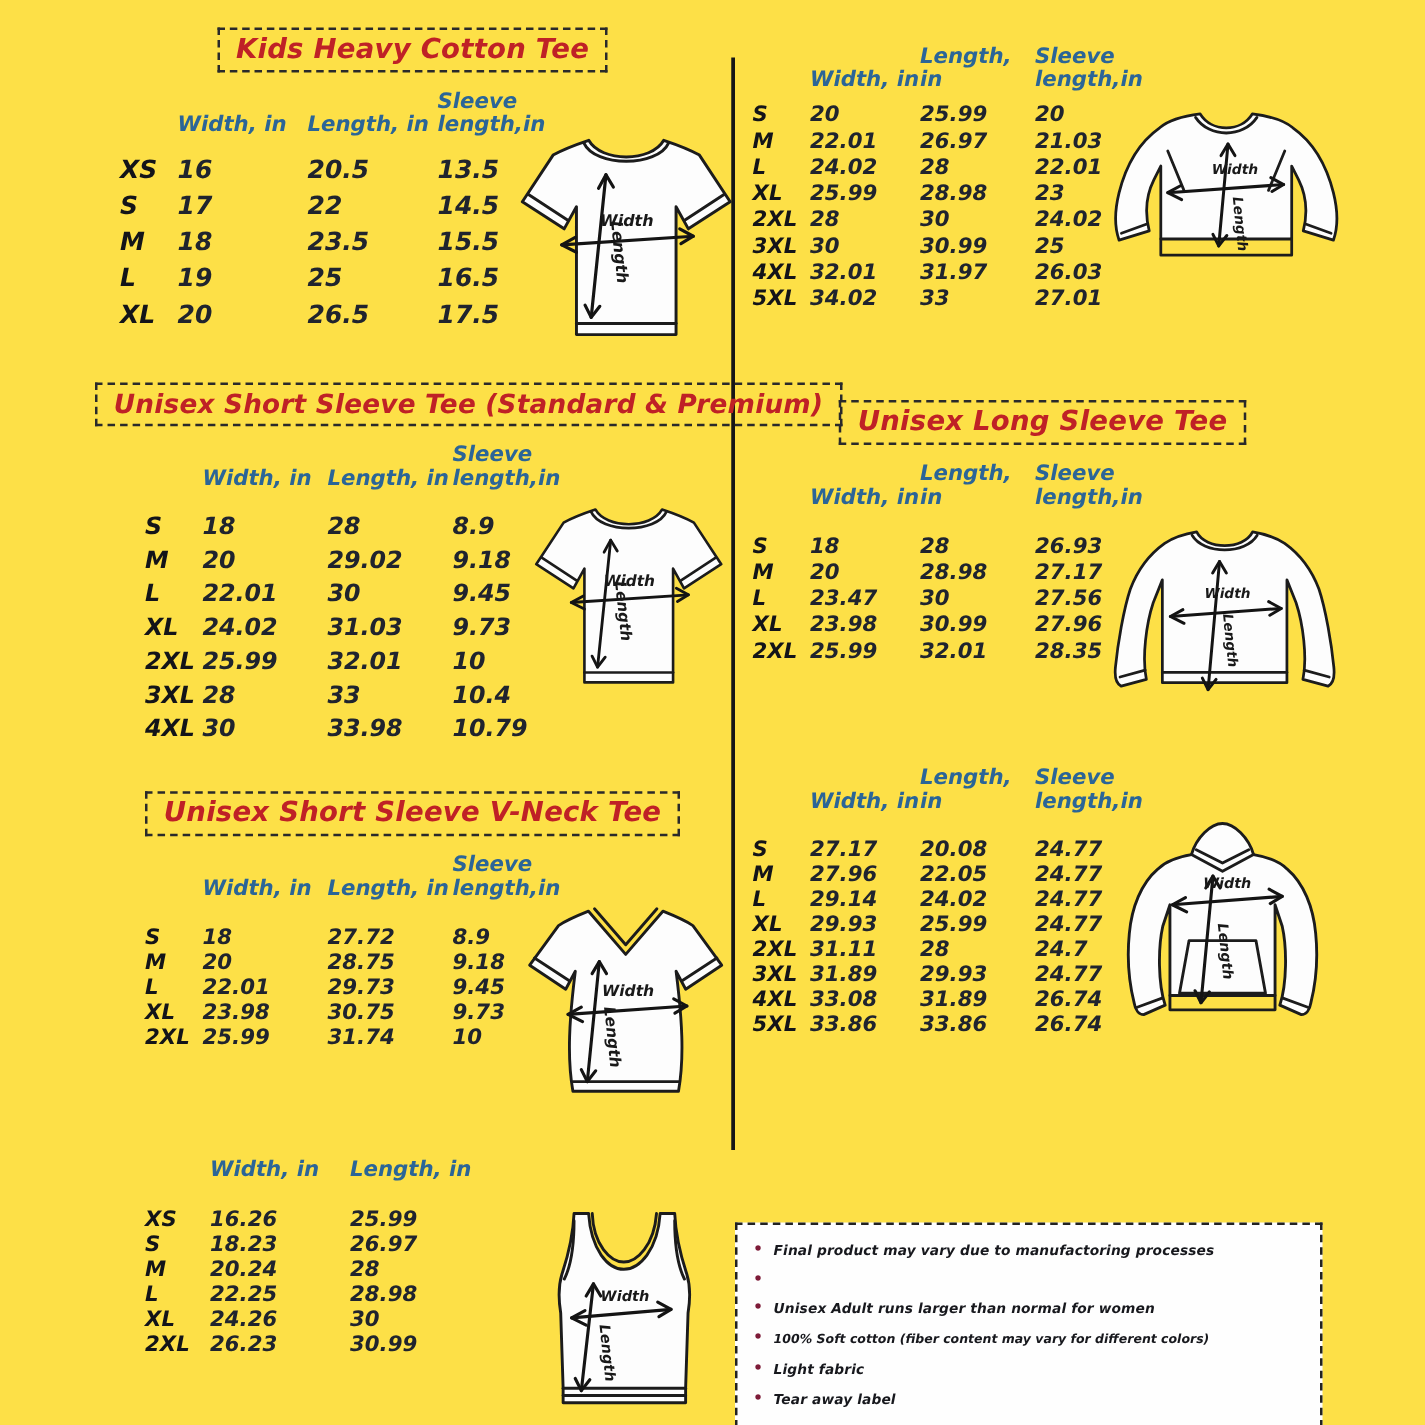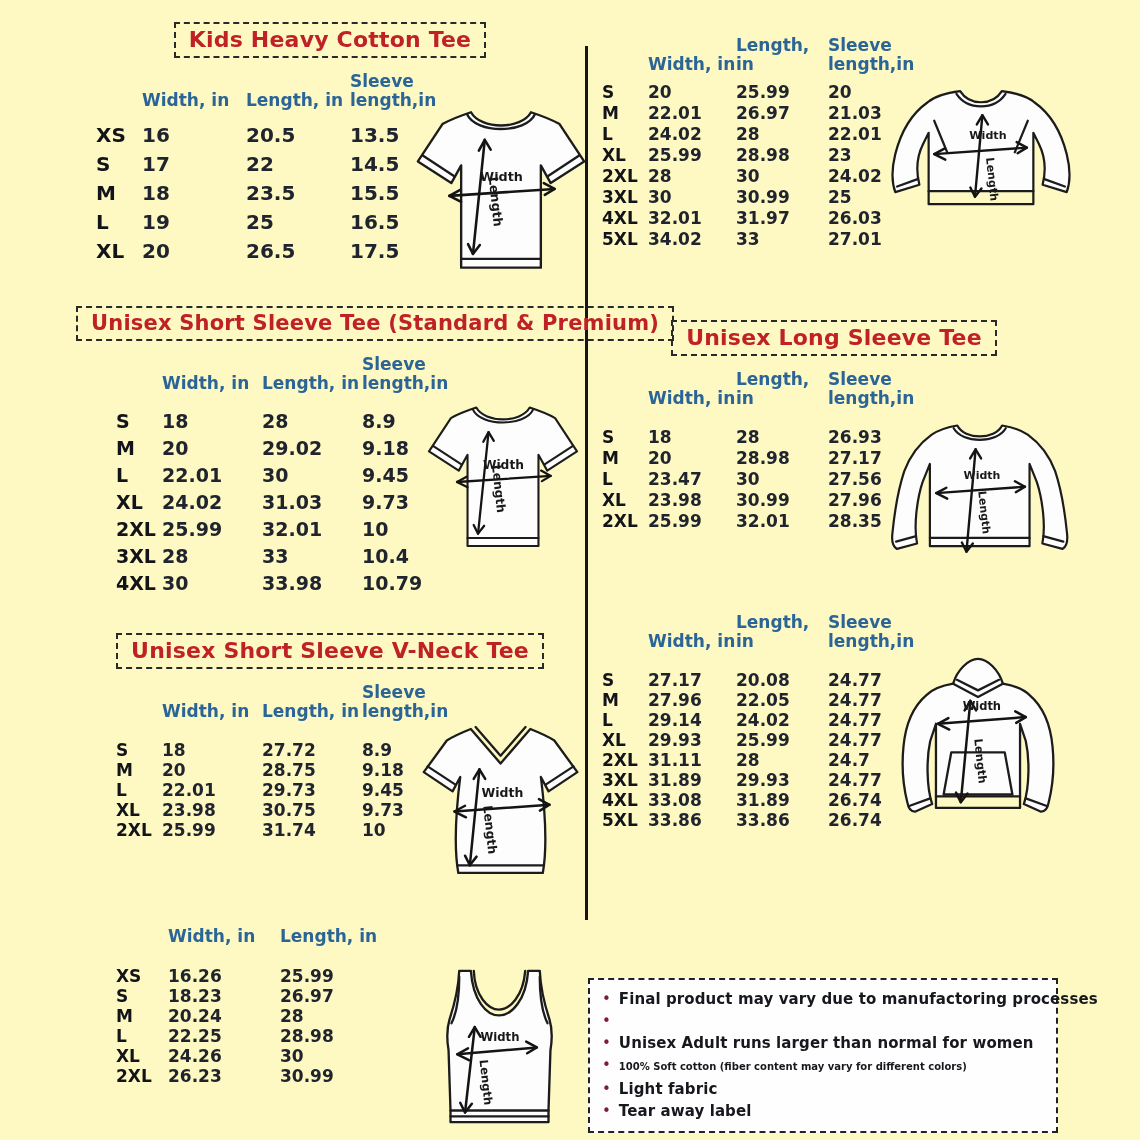--- a/index.html
+++ b/index.html
@@ -1,18 +1,18 @@
 <!DOCTYPE html>
 <html><head>
 <meta charset="utf-8">
 <style>
   * { margin:0; padding:0; box-sizing:border-box; }
   html,body { background:#ffffff; }
   body { width:1140px; height:1140px; font-family:"DejaVu Sans", sans-serif; position:relative; overflow:hidden; }
-  .page { position:absolute; inset:0; background:#fef9c3; }
+  .page { position:absolute; inset:0; background:#fde047;font-style:italic; }
 
   .divider { position:absolute; left:585px; top:46px; width:3px; height:874px; background:#161616; }
 
   .col { position:absolute; top:22px; }
   .col-left  { left:76px;  width:508px; }
   .col-right { left:598px; width:472px; }
 
   .sec { width:100%; }
   .h282 { height:284px; } .h279 { height:279px; } .h280 { height:280px;margin-top:48px; } .h351 { height:351px; }
 
@@ -61,21 +61,21 @@
   .fig-ls    { margin-top:46px; }
   .fig-vneck { margin-top:36px; }
   .fig-hood  { margin-top:38px; margin-right:6px; }
   .fig-tank  { margin-top:38px; margin-right:28px; }
 
   
   .notes { margin-top:14px; margin-left:-10px; width:470px; border:2px dashed #222;
            padding:8px 12px 9px; background:#fefefe; }
   .note { display:flex; align-items:baseline; line-height:22px; }
   .bullet { color:#7d1b38; font-size:15px; margin-right:8px; }
-  .ntext { color:#17181d; font-size:15px; font-weight:700; letter-spacing:.1px; white-space:nowrap; }
+  .ntext { color:#17181d; font-size:11px; font-weight:700; letter-spacing:.1px; white-space:nowrap; }
   .note:nth-child(4) .ntext { letter-spacing:0; font-size:10px; }
 </style>
 </head>
 <body>
 
 <div class="page">
   <div class="divider"></div>
 
   <div class="col col-left">
 

